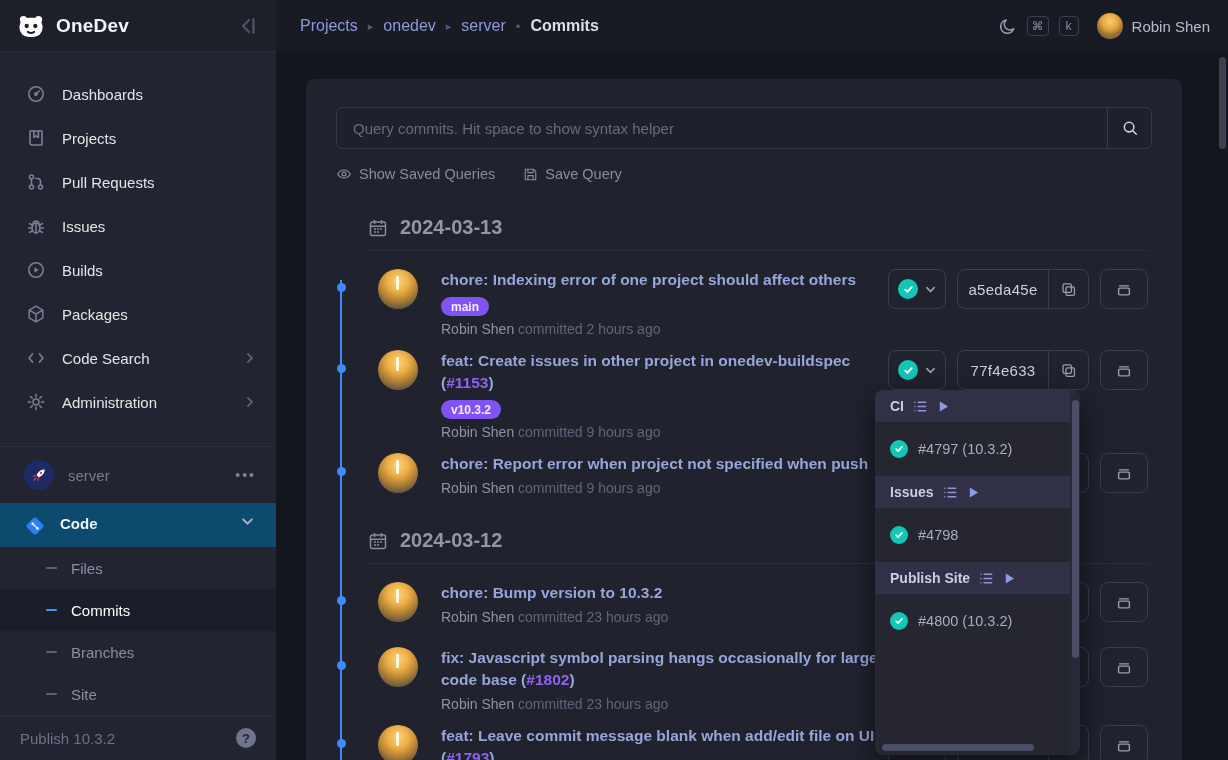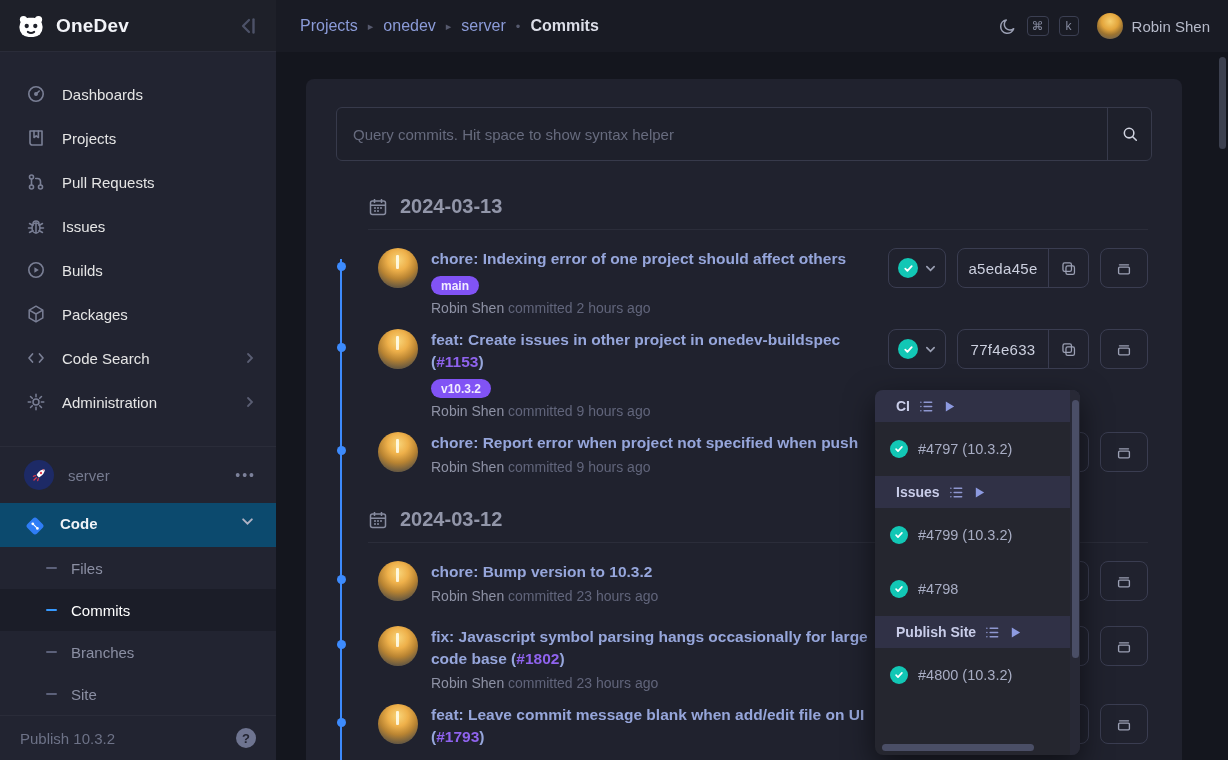--- a/index.html
+++ b/index.html
@@ -84,21 +84,21 @@
   }
   .user-name { color:#b6bac9; font-size:15px; }
 
   
   .main { position:absolute; left:276px; top:52px; right:0; bottom:0; background:#14161e; }
   .card {
     position:absolute; left:30px; top:27px; width:876px; height:681px;
     background:#20222e; border-radius:8px 8px 0 0; overflow:hidden;
   }
   .search-wrap {
-    margin:28px 30px 0 30px; height:54px; border:1px solid #373a4b; border-radius:6px;
+    margin:28px 30px 0 30px; height:42px; border:1px solid #373a4b; border-radius:6px;
     display:flex; align-items:stretch; background:#1e202b;
   }
   .search-input {
     flex:1; background:transparent; border:none; outline:none;
     color:#c9cdda; font-size:15px; padding:0 16px; font-family:"Liberation Sans", sans-serif;
   }
   .search-input::placeholder { color:#676b7e; }
   .search-btn {
     width:44px; border-left:1px solid #373a4b; display:flex; align-items:center; justify-content:center;
     cursor:pointer; background:transparent; border-top:none; border-right:none; border-bottom:none;
@@ -126,21 +126,21 @@
   }
   .commit-avatar {
     width:40px; height:40px; border-radius:50%; flex:none;
     background:radial-gradient(circle at 50% 30%, #f8d57a 0%, #eeb04a 30%, #b98432 55%, #6d5c40 78%, #585b63 100%);
     position:relative;
   }
   .commit-avatar::after {
     content:""; position:absolute; left:18px; top:7px; width:3px; height:14px;
     background:rgba(255,255,240,.85); border-radius:1px;
   }
-  .commit-body { margin-left:13px; max-width:442px; }
+  .commit-body { margin-left:23px; max-width:442px; }
   .commit-title { color:#96a6db; font-weight:bold; font-size:15.5px; line-height:1.42; cursor:pointer; }
   .commit-title .issue { color:#8f63ee; cursor:pointer; }
   .badge {
     display:inline-block; margin-top:6px; background:#8153f5; color:#f1ecff;
     font-size:12px; font-weight:bold; padding:2.5px 10px; border-radius:10px; cursor:pointer;
   }
   .commit-meta { margin-top:5px; font-size:14px; color:#61657b; }
   .commit-meta .author { color:#8e92a5; }
   .controls { margin-left:auto; margin-right:34px; display:flex; gap:11px; flex:none; }
   .btn {
@@ -166,21 +166,21 @@
   .popup {
     position:absolute; left:875px; top:390px; width:205px; height:365px;
     background:#25262f; border-radius:8px; z-index:20;
     box-shadow:0 10px 30px rgba(0,0,0,.55); overflow:hidden;
   }
   .popup-track { position:absolute; right:0; top:0; bottom:0; width:10px; background:#282936; }
   .popup-vthumb { position:absolute; right:1.5px; top:10px; width:7px; height:258px; background:#4a4e66; border-radius:4px; }
   .popup-hthumb { position:absolute; left:7px; bottom:4px; width:152px; height:7px; background:#4a4e66; border-radius:4px; }
   .job-head {
     height:32px; background:#30314300; background:#303146; display:flex; align-items:center; gap:9px;
-    padding:0 21px; color:#c9cde9; font-size:14px; font-weight:bold;
+    padding:0 15px; color:#c9cde9; font-size:14px; font-weight:bold;
   }
   .job-build {
     height:54px; display:flex; align-items:center; gap:10px; padding:0 15px;
     color:#a8adc4; font-size:14.5px; cursor:pointer;
   }
   .job-build .check-circle { width:18px; height:18px; }
 
   
   .page-scrollbar {
     position:absolute; right:2px; top:57px; width:7px; height:92px;
@@ -352,20 +352,36 @@
     <div class="search-wrap">
       <input class="search-input" value="" placeholder="Query commits. Hit space to show syntax helper" style="">
       <button class="search-btn">
         <svg width="18" height="18" viewBox="0 0 20 20" fill="none" stroke="#d0d3e0" stroke-width="1.7" stroke-linecap="round">
           <circle cx="9" cy="9" r="5.3"></circle>
             <path d="M13 13l4 4"></path>
         </svg>
       </button>
     </div>
 
+    <div class="query-actions">
+      <span class="q-action">
+        <svg width="16" height="16" viewBox="0 0 20 20" fill="none" stroke="#878ca0" stroke-width="1.5">
+          <path d="M2 10s3-5 8-5 8 5 8 5-3 5-8 5-8-5-8-5z"></path>
+            <circle cx="10" cy="10" r="2.4"></circle>
+        </svg>
+        <span>Show Saved Queries</span>
+      </span>
+      <span class="q-action">
+        <svg width="15" height="15" viewBox="0 0 20 20" fill="none" stroke="#878ca0" stroke-width="1.5" stroke-linejoin="round">
+          <path d="M3 3h11l3 3v11H3z"></path>
+            <path d="M6.5 3v4.5h7V3M6.5 17v-5.5h7V17"></path>
+        </svg>
+        <span>Save Query</span>
+      </span>
+    </div>
 
     <div class="commits-area">
       <div class="timeline"></div>
 
       <div class="section">
         <div class="section-head">
           <svg width="20" height="20" viewBox="0 0 20 20" fill="none" stroke="#878ca0" stroke-width="1.5" stroke-linejoin="round">
             <rect x="2.5" y="4" width="15" height="13.5" rx="2"></rect>
               <path d="M2.5 8.2h15M6.5 2v4M13.5 2v4"></path>
             <path d="M6 11h2M9 11h2M12 11h2M6 14h2M9 14h2" stroke-width="1.3"></path>
@@ -638,53 +654,45 @@
 
   <div class="job-head">
     <span>Issues</span>
     <svg width="15" height="15" viewBox="0 0 16 16" fill="none" stroke="#8e97d0" stroke-width="1.6" stroke-linecap="round">
         <path d="M2 3.5h.01M2 8h.01M2 12.5h.01M5.5 3.5h8M5.5 8h8M5.5 12.5h8"></path>
       </svg>
     <svg width="13" height="13" viewBox="0 0 14 14">
         <path d="M3 1.5l9 5.5-9 5.5z" fill="#8d9ae0"></path>
       </svg>
   </div>
+
   <div class="job-build">
     <span class="check-circle">
         <svg width="10" height="10" viewBox="0 0 12 12" fill="none" stroke="#fff" stroke-width="2" stroke-linecap="round" stroke-linejoin="round">
           <path d="M2.5 6.2l2.3 2.3 4.7-5"></path>
         </svg>
       </span>
-    <span>#4799 (10.3.2)</span>
-  </div>
-
+    <span>#4798</span>
+  </div>
+
+  <div class="job-head">
+    <span>Publish Site</span>
+    <svg width="15" height="15" viewBox="0 0 16 16" fill="none" stroke="#8e97d0" stroke-width="1.6" stroke-linecap="round">
+        <path d="M2 3.5h.01M2 8h.01M2 12.5h.01M5.5 3.5h8M5.5 8h8M5.5 12.5h8"></path>
+      </svg>
+    <svg width="13" height="13" viewBox="0 0 14 14">
+        <path d="M3 1.5l9 5.5-9 5.5z" fill="#8d9ae0"></path>
+      </svg>
+  </div>
   <div class="job-build">
     <span class="check-circle">
         <svg width="10" height="10" viewBox="0 0 12 12" fill="none" stroke="#fff" stroke-width="2" stroke-linecap="round" stroke-linejoin="round">
           <path d="M2.5 6.2l2.3 2.3 4.7-5"></path>
         </svg>
       </span>
-    <span>#4798</span>
-  </div>
-
-  <div class="job-head">
-    <span>Publish Site</span>
-    <svg width="15" height="15" viewBox="0 0 16 16" fill="none" stroke="#8e97d0" stroke-width="1.6" stroke-linecap="round">
-        <path d="M2 3.5h.01M2 8h.01M2 12.5h.01M5.5 3.5h8M5.5 8h8M5.5 12.5h8"></path>
-      </svg>
-    <svg width="13" height="13" viewBox="0 0 14 14">
-        <path d="M3 1.5l9 5.5-9 5.5z" fill="#8d9ae0"></path>
-      </svg>
-  </div>
-  <div class="job-build">
-    <span class="check-circle">
-        <svg width="10" height="10" viewBox="0 0 12 12" fill="none" stroke="#fff" stroke-width="2" stroke-linecap="round" stroke-linejoin="round">
-          <path d="M2.5 6.2l2.3 2.3 4.7-5"></path>
-        </svg>
-      </span>
     <span>#4800 (10.3.2)</span>
   </div>
 
   <div class="popup-vthumb"></div>
   <div class="popup-hthumb"></div>
 </div>
 
 <div class="page-scrollbar"></div>
 
 </body></html>

